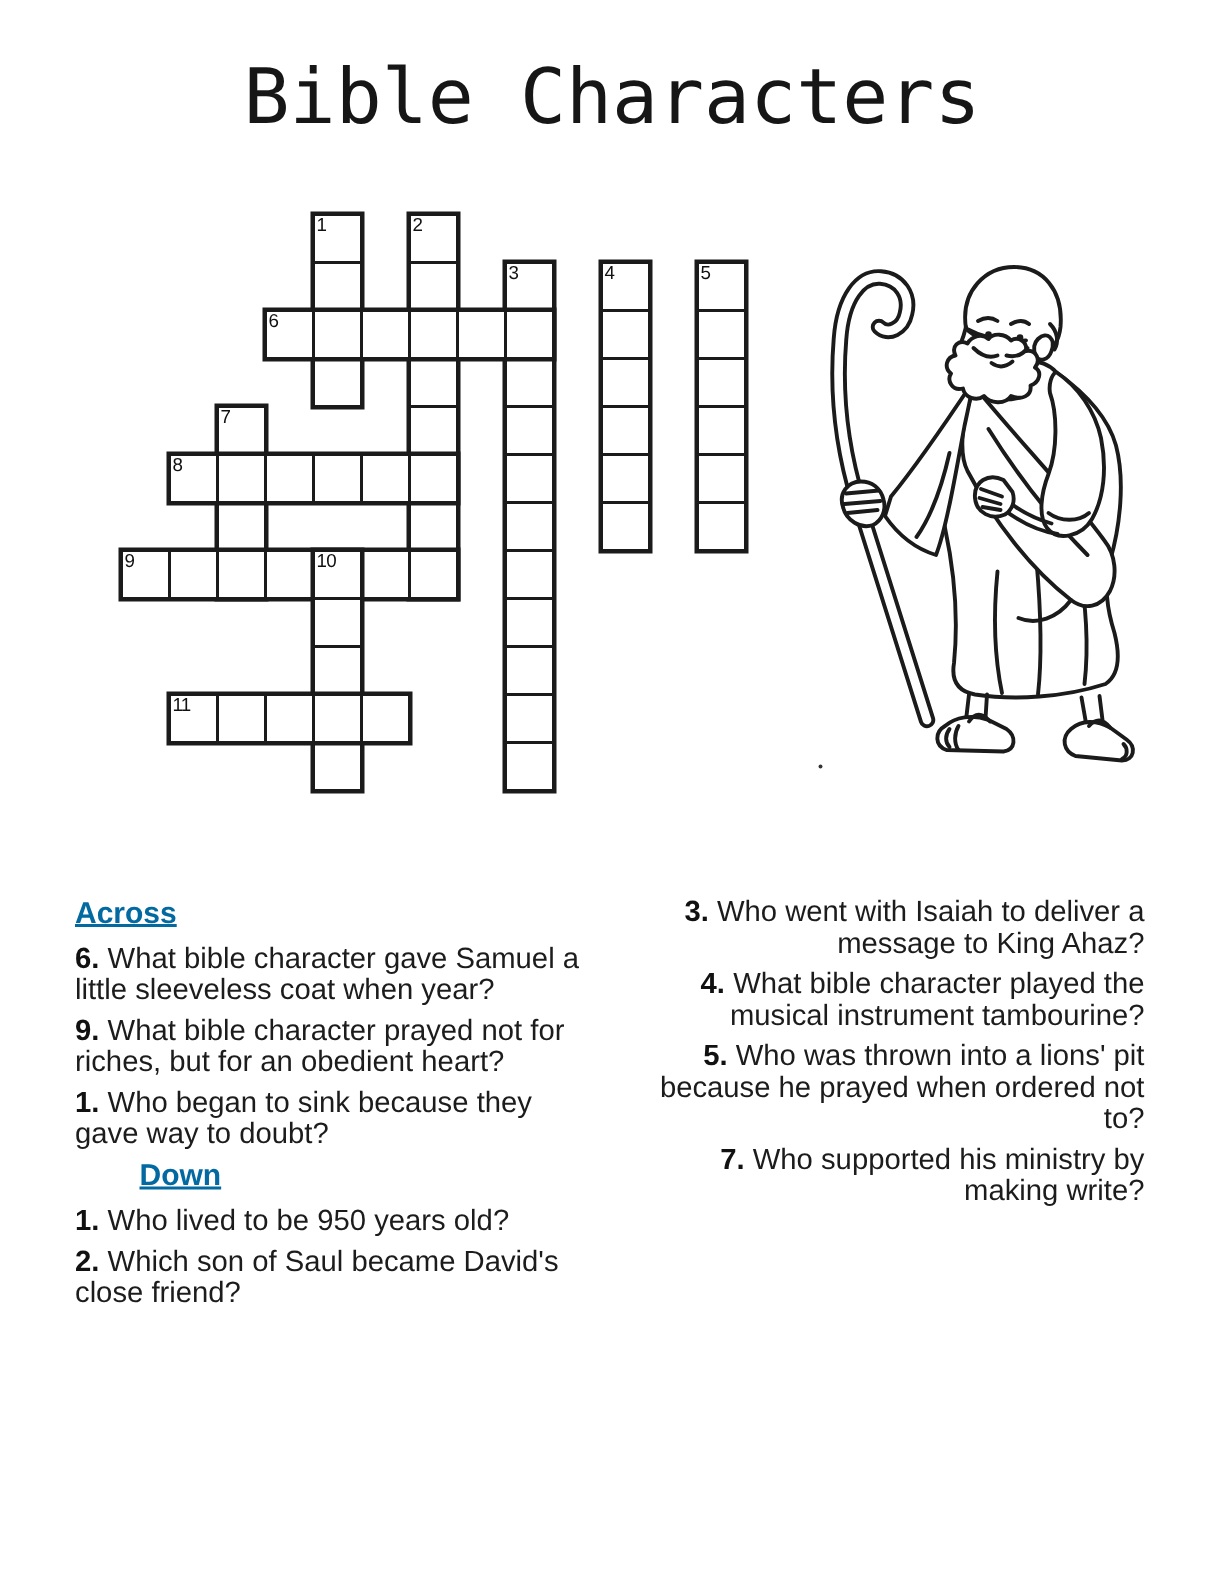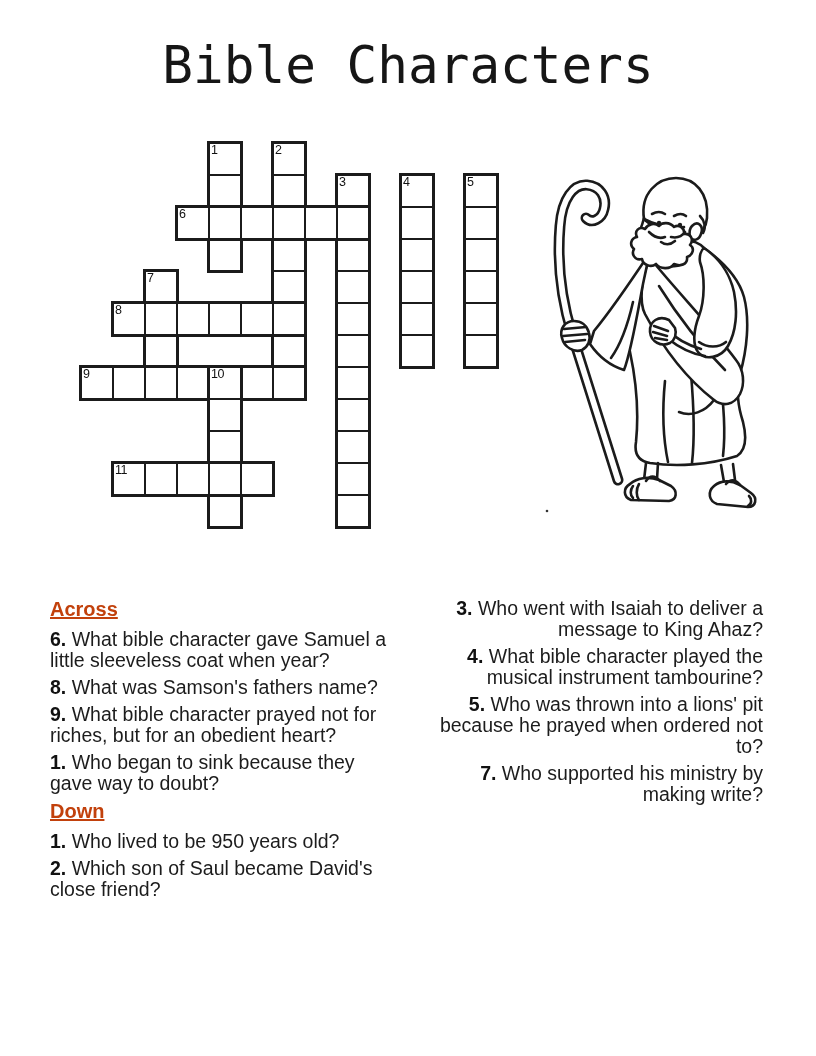--- a/index.html
+++ b/index.html
@@ -9,22 +9,22 @@
          font-family:"DejaVu Sans Mono",monospace;font-weight:400;font-size:51px;line-height:1;color:#161616;}
   
   .grid-layer{position:absolute;left:0;top:0;width:816px;height:556px;}
   .cell{position:absolute;width:34px;height:34px;box-sizing:border-box;border:2px solid #1b1b1b;background:#fff;}
   .word-outline{position:absolute;box-sizing:border-box;border:2px solid #1b1b1b;pointer-events:none;background:transparent;}
   .cellnum{position:absolute;font-size:12.5px;line-height:1;color:#111;letter-spacing:-0.5px;}
   
   .clues-col{position:absolute;top:598px;}
   .clues-col.left{left:50px;width:345px;}
   .clues-col.right{left:413px;width:350px;text-align:right;}
-  .clue-header{font-size:20px;font-weight:700;text-decoration:underline;color:#c2410c;margin:0 0 8px 0;}
-  .clue-header.mid{margin-top:5px;}
+  .clue-header{font-size:20px;font-weight:700;text-decoration:underline;color:#0369a1;margin:0 0 8px 0;}
+  .clue-header.mid{margin-top:5px;margin-left:43px;}
   .clue{font-size:19.5px;line-height:21px;margin:0 0 6px 0;color:#1c1c1c;}
   .clue b{font-weight:700;color:#111;}
   
   .illustration{position:absolute;left:533px;top:166px;width:232px;height:352px;}
 </style>
 </head>
 <body>
 
 <div class="page">
 
@@ -186,21 +186,20 @@
         <path d="M193,318 Q200,310 207,319"></path>
         <path d="M216,330 C219,333 219,338 215,340"></path>
         <circle cx="14" cy="345" r="1.3" fill="#333" stroke="none"></circle>
       </g>
     </svg>
   </div>
 
   <div class="clues-col left" id="cluecol0">
       <div class="clue-header">Across</div>
       <div class="clue"><b>6.</b> <span>What bible character gave Samuel a little sleeveless coat when year?</span></div>
-      <div class="clue"><b>8.</b> <span>What was Samson's fathers name?</span></div>
       <div class="clue"><b>9.</b> <span>What bible character prayed not for riches, but for an obedient heart?</span></div>
       <div class="clue"><b>1.</b> <span>Who began to sink because they gave way to doubt?</span></div>
       <div class="clue-header mid">Down</div>
       <div class="clue"><b>1.</b> <span>Who lived to be 950 years old?</span></div>
       <div class="clue"><b>2.</b> <span>Which son of Saul became David's close friend?</span></div>
     </div>
   <div class="clues-col right" id="cluecol1">
       <div class="clue"><b>3.</b> <span>Who went with Isaiah to deliver a message to King Ahaz?</span></div>
       <div class="clue"><b>4.</b> <span>What bible character played the musical instrument tambourine?</span></div>
       <div class="clue"><b>5.</b> <span>Who was thrown into a lions' pit because he prayed when ordered not to?</span></div>

